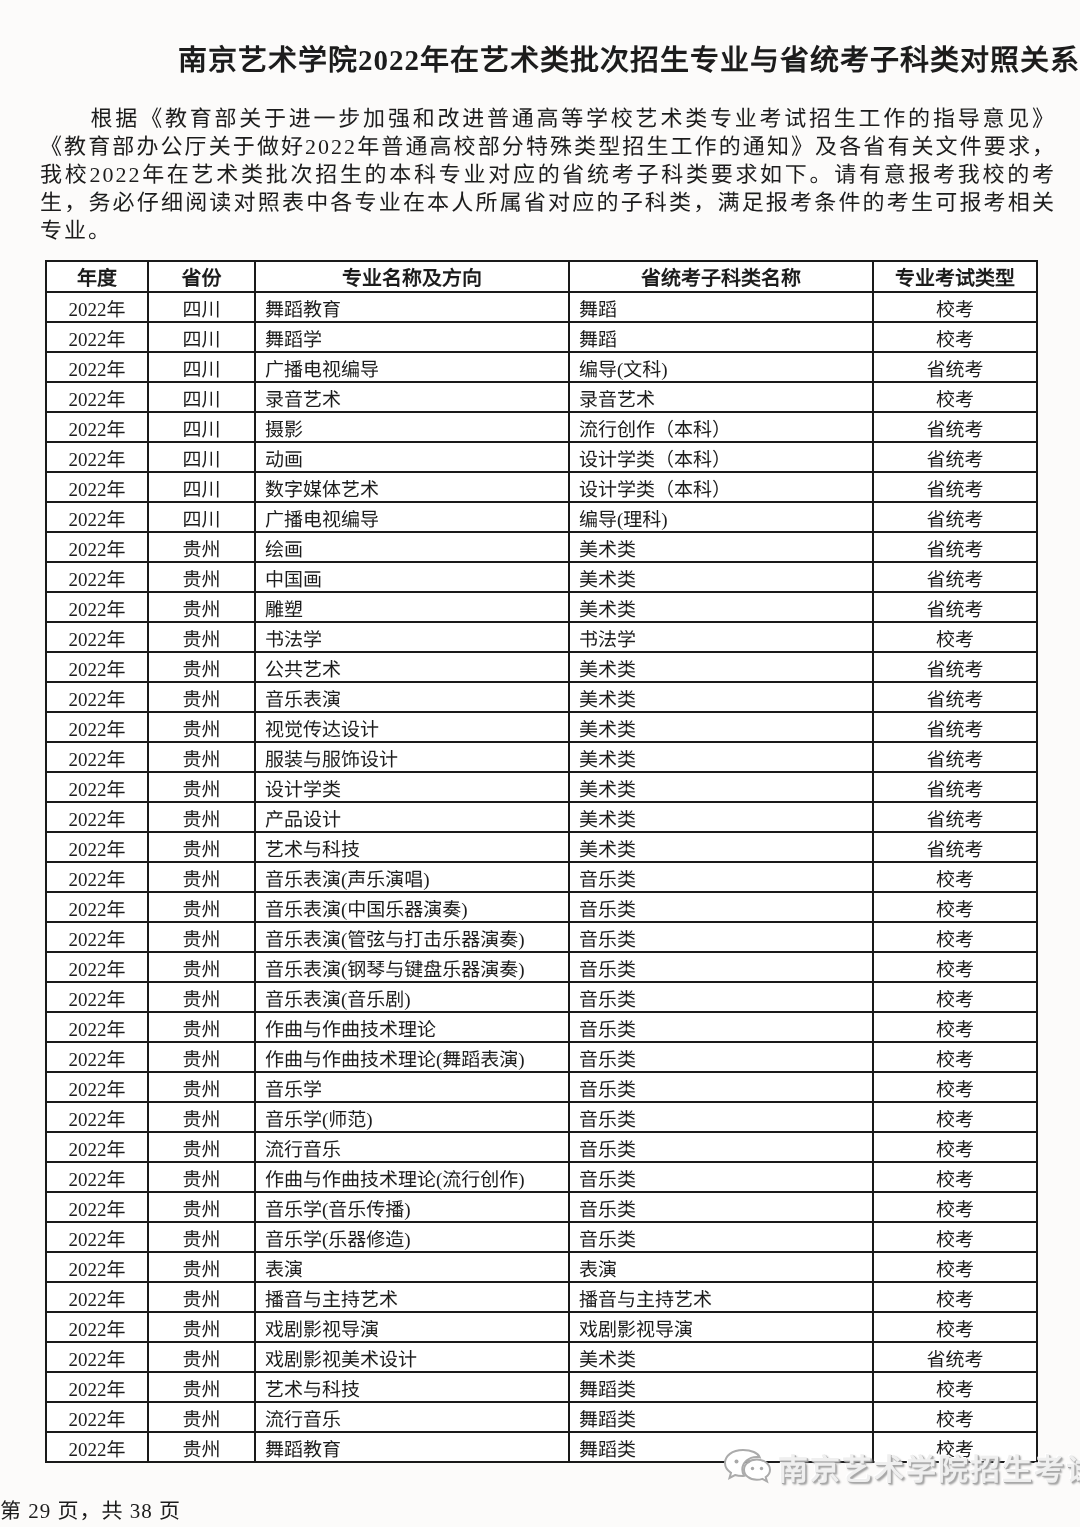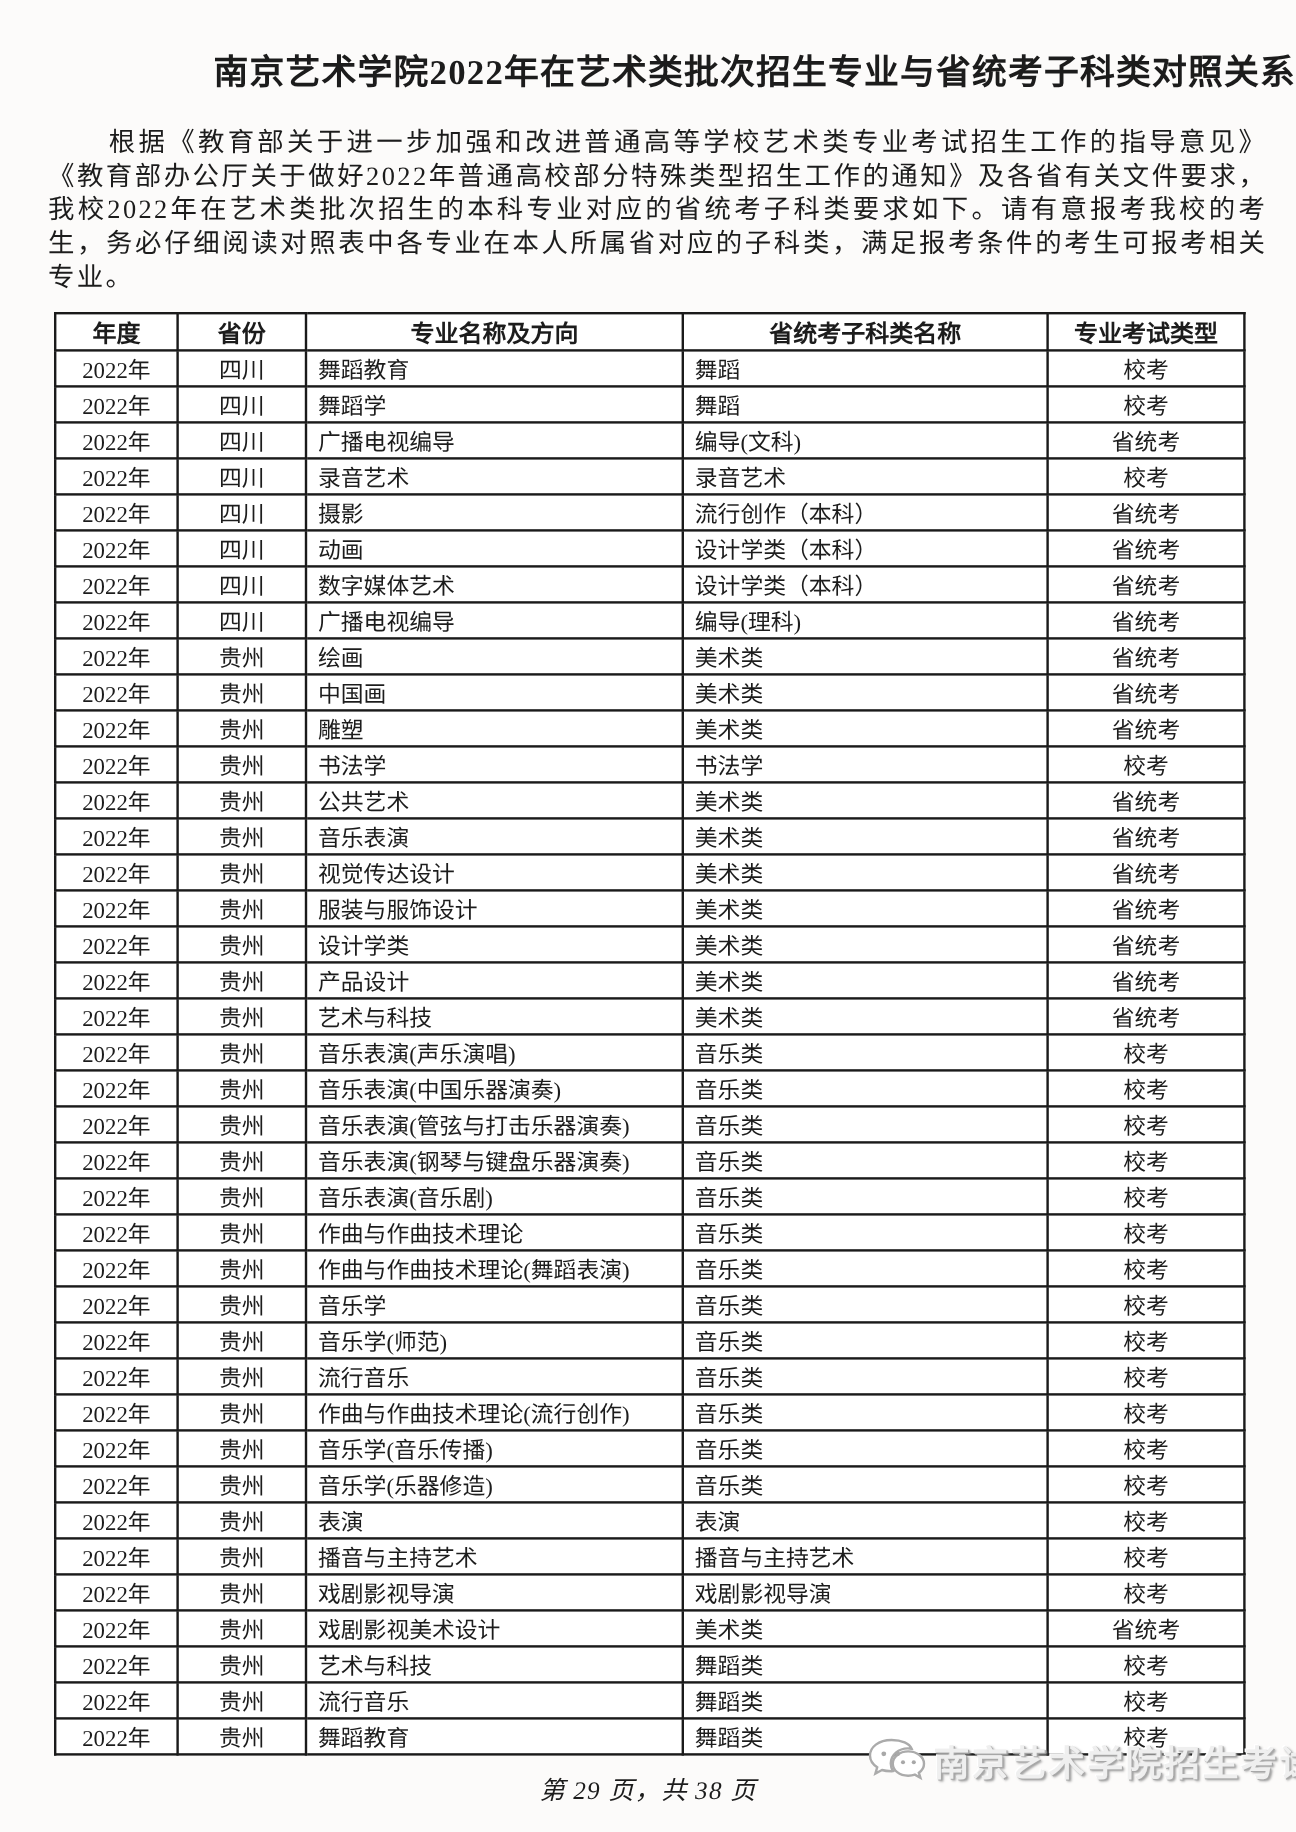--- a/index.html
+++ b/index.html
@@ -51,25 +51,24 @@
   table.compare th{
     height:30px;
     font-size:20px;
     font-weight:700;
     text-align:center;
   }
   table.compare td{height:30px;}
   td.center{text-align:center;}
   td.left{text-align:left;padding-left:9px;}
   .page-footer{
-    margin-top:12px;
-    text-align:center;
+    margin-top:31px;
+    text-align:left;
     font-size:21px;
     letter-spacing:1px;
-    font-style:italic;
   }
   .watermark{
     position:absolute;
     top:1444px;
     left:722px;
     display:flex;
     align-items:center;
     gap:4px;
     pointer-events:none;
   }

